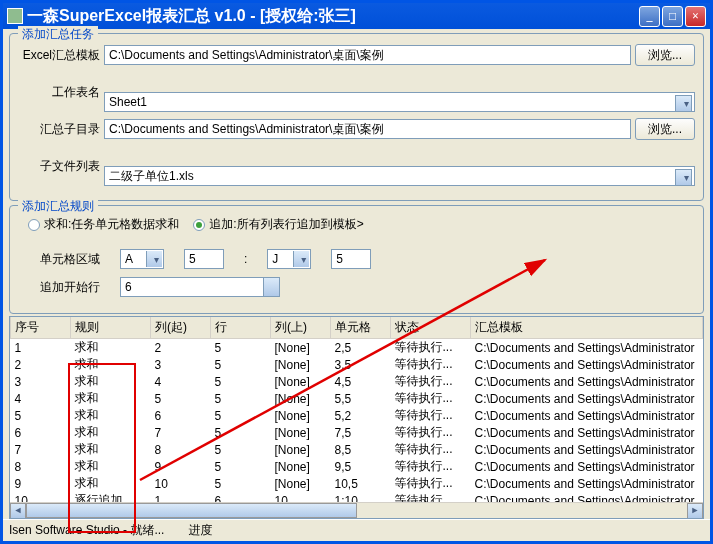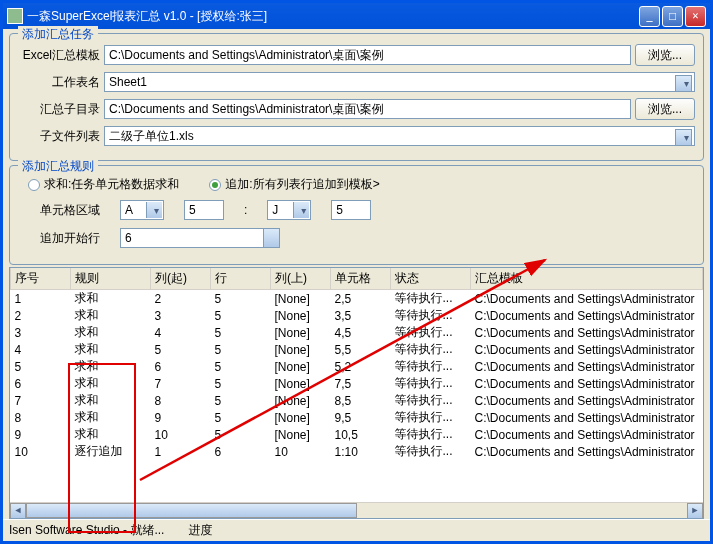--- a/index.html
+++ b/index.html
@@ -1,41 +1,41 @@
 <!DOCTYPE html>
 <html><head>
 <meta charset="utf-8">
 <style>
 * { box-sizing: border-box; font-family: "SimSun", "宋体", Tahoma, sans-serif; font-size: 12px; }
 body { margin: 0; background: #ece9d8; }
 .window { width: 713px; height: 544px; background: #0055e5; padding: 3px; display: flex; flex-direction: column; position: relative; }
 .titlebar { height: 26px; background: linear-gradient(#0a5ae0,#0050d8); display: flex; align-items: center; padding: 0 4px; }
 .app-icon { width: 16px; height: 16px; background: #8fbc8f; border: 1px solid #fff; margin-right: 4px; }
-.title-text { color: #fff; font-weight: normal; flex: 1; font-size: 12px; }
+.title-text { color: #fff; font-weight: bold; flex: 1; font-size: 16px; }
 .win-btns { display: flex; gap: 2px; }
 .win-btn { width: 21px; height: 21px; background: linear-gradient(#7ea6e0,#3d6fc4); border: 1px solid #fff; border-radius: 3px; color: #fff; text-align: center; line-height: 19px; font-weight: bold; font-family: Tahoma; }
 .win-btn.close { background: linear-gradient(#e57373,#c62828); }
 .body { flex: 1; background: #ece9d8; display: flex; flex-direction: column; }
 .menubar { padding: 4px 8px; display: flex; gap: 16px; border-bottom: 1px solid #d4d0c8; }
 .menu-item { cursor: default; }
 .main-area { display: flex; gap: 6px; padding: 4px 6px 2px 6px; }
 .left-col { flex: 1; display: flex; flex-direction: column; gap: 4px; }
 .right-col { width: 155px; }
 .groupbox { border: 1px solid #7f9db9; border-radius: 4px; padding: 10px 8px 8px 8px; position: relative; }
 .groupbox-title { position: absolute; top: -8px; left: 8px; background: #ece9d8; padding: 0 4px; color: #0046c8; }
 .form-row { display: flex; align-items: center; margin-bottom: 6px; gap: 4px; }
 .form-label { width: 82px; text-align: right; }
 .form-input { flex: 1; height: 20px; border: 1px solid #7f9db9; background: #fff; padding: 0 4px; line-height: 18px; overflow: hidden; white-space: nowrap; }
-.combo { position: relative; }
+.combo { position: relative; margin-top: 20px; }
 .combo::after { content: ""; position: absolute; right: 2px; top: 2px; width: 15px; height: 15px; background: linear-gradient(#dbeaf9,#b0c9e8); border: 1px solid #7f9db9; }
 .combo::before { content: "▾"; position: absolute; right: 5px; top: 2px; z-index: 1; font-size: 10px; color: #4a6184; }
 .btn { height: 22px; background: linear-gradient(#fdfdfd,#ece9d8); border: 1px solid #7f9db9; border-radius: 3px; padding: 0 12px; cursor: default; white-space: nowrap; }
 .btn-wide { width: 100%; height: 24px; margin-bottom: 10px; display:flex; align-items:center; justify-content:center; }
 .btn-exec { height: 36px; }
-.radio-row { display: flex; gap: 30px; margin-bottom: 7px; padding-left: 10px; }
+.radio-row { display: flex; gap: 14px; margin-bottom: 16px; padding-left: 10px; }
 .radio-item { display: flex; align-items: center; gap: 4px; }
 .radio { width: 12px; height: 12px; border: 1px solid #7f9db9; border-radius: 50%; background: #fff; position: relative; }
 .radio.checked::after { content: ""; position: absolute; top: 2px; left: 2px; width: 6px; height: 6px; border-radius: 50%; background: #3da03d; }
 .range-row { display: flex; align-items: center; gap: 20px; margin-bottom: 8px; }
 .small-combo { width: 44px; height: 20px; border: 1px solid #7f9db9; background: #fff; position: relative; padding-left: 4px; line-height: 18px; }
 .small-combo::after { content: ""; position: absolute; right: 1px; top: 1px; width: 15px; height: 16px; background: linear-gradient(#dbeaf9,#b0c9e8); border-left: 1px solid #7f9db9; }
 .small-combo::before { content: "▾"; position: absolute; right: 4px; top: 1px; z-index: 1; font-size: 10px; color: #4a6184; }
 .small-num { width: 40px; height: 20px; border: 1px solid #7f9db9; background: #fff; padding: 0 4px; line-height: 18px; }
 .spinner { width: 160px; height: 20px; border: 1px solid #7f9db9; background: #fff; position: relative; padding-left: 4px; line-height: 18px; }
 .spinner::after { content: ""; position: absolute; right: 0; top: 0; width: 15px; height: 18px; background: linear-gradient(#dbeaf9,#b0c9e8); border-left: 1px solid #7f9db9; }

